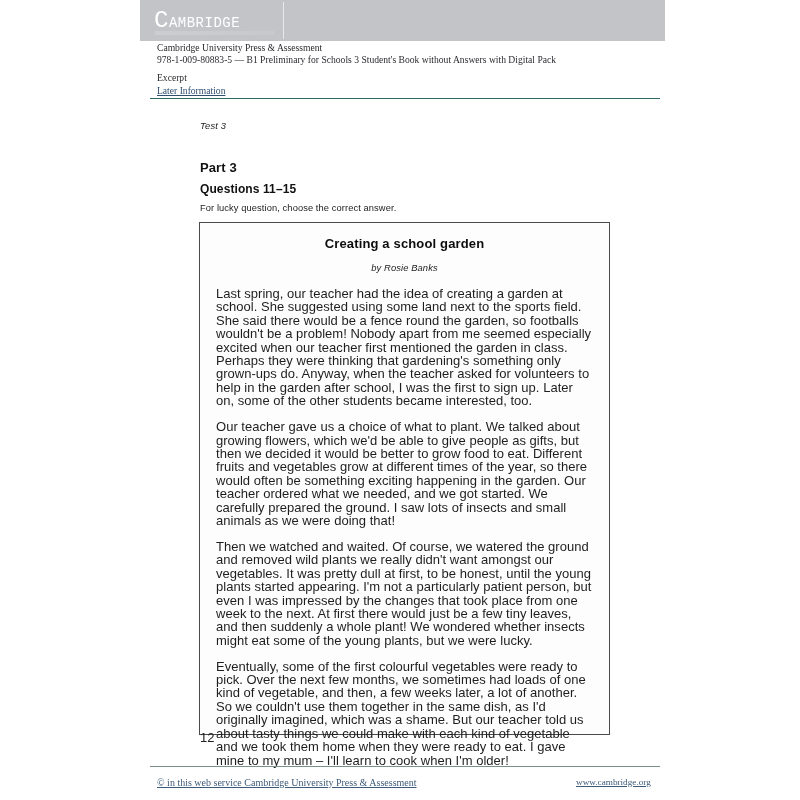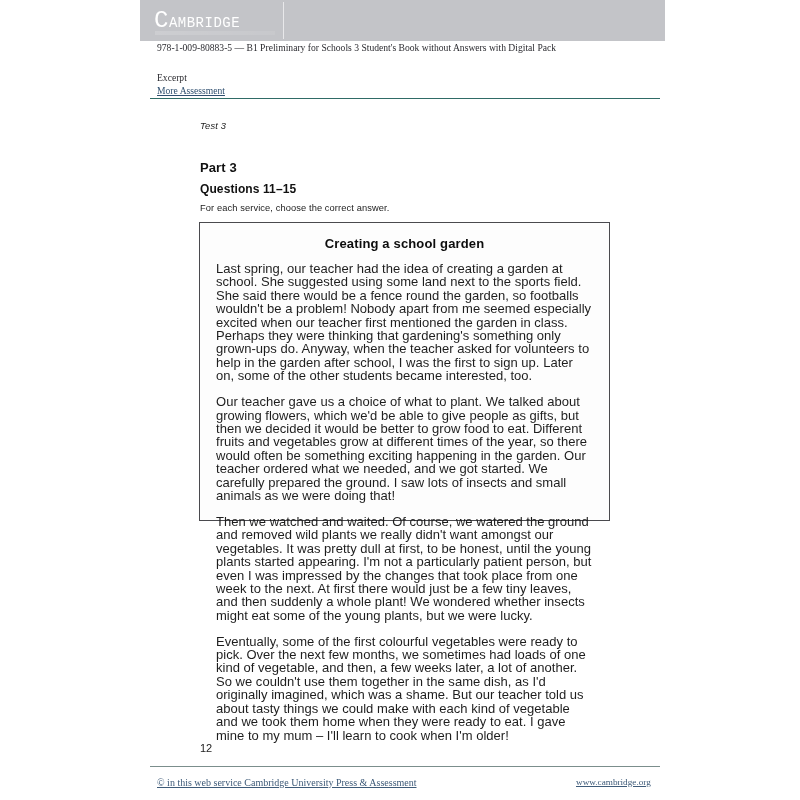--- a/index.html
+++ b/index.html
@@ -135,21 +135,21 @@
     color: #222;
     letter-spacing: 0.1px;
   }
 
   
   .article-box {
     position: absolute;
     left: 199px;
     top: 222px;
     width: 411px;
-    height: 299px;
+    height: 513px;
     border: 1.2px solid #4a4a4e;
     box-sizing: border-box;
     background: #fdfdfd;
   }
   .article-inner {
     padding: 13px 16px 0 16px;
   }
   .article-title {
     text-align: center;
     font-size: 13px;
@@ -173,23 +173,22 @@
     margin: 0 0 12.5px 0;
     text-align: left;
     letter-spacing: 0.02px;
   }
 
   
   .page-number {
     position: absolute;
     left: 200px;
     top: 730px;
-    font-size: 11px;
+    font-size: 13px;
     color: #222;
-    margin-top: 12px;
   }
   .footer-rule {
     position: absolute;
     left: 150px;
     top: 766px;
     width: 510px;
     height: 1.2px;
     background: #7b8e8c;
   }
   .footer-left {
@@ -219,38 +218,40 @@
 </head>
 <body>
 
 <div class="banner">
   <div class="brand-logo"><span class="cap-first">C</span><span>ambridge</span></div>
   <div class="brand-sub"></div>
   <div class="banner-divider"></div>
 </div>
 
 <div class="header-meta">
+  <div class="line">Cambridge University Press &amp; Assessment</div>
   <div class="line">978-1-009-80883-5 — B1 Preliminary for Schools 3 Student's Book without Answers with Digital Pack</div>
 </div>
 
 <div class="excerpt-block">
   <div>Excerpt</div>
-  <a class="more-info">More Assessment</a>
+  <a class="more-info">Later Information</a>
 </div>
 
 <div class="header-rule"></div>
 
 <div class="test-label">Test 3</div>
 <div class="part-heading">Part 3</div>
 <div class="questions-heading">Questions 11–15</div>
-<div class="instruction">For each service, choose the correct answer.</div>
+<div class="instruction">For lucky question, choose the correct answer.</div>
 
 <div class="article-box">
   <div class="article-inner">
     <div class="article-title">Creating a school garden</div>
+    <div class="article-author">by Rosie Banks</div>
     <p class="article-para">Last spring, our teacher had the idea of creating a garden at school. She suggested using some land next to the sports field. She said there would be a fence round the garden, so footballs wouldn't be a problem! Nobody apart from me seemed especially excited when our teacher first mentioned the garden in class. Perhaps they were thinking that gardening's something only grown-ups do. Anyway, when the teacher asked for volunteers to help in the garden after school, I was the first to sign up. Later on, some of the other students became interested, too.</p>
     <p class="article-para">Our teacher gave us a choice of what to plant. We talked about growing flowers, which we'd be able to give people as gifts, but then we decided it would be better to grow food to eat. Different fruits and vegetables grow at different times of the year, so there would often be something exciting happening in the garden. Our teacher ordered what we needed, and we got started. We carefully prepared the ground. I saw lots of insects and small animals as we were doing that!</p>
     <p class="article-para">Then we watched and waited. Of course, we watered the ground and removed wild plants we really didn't want amongst our vegetables. It was pretty dull at first, to be honest, until the young plants started appearing. I'm not a particularly patient person, but even I was impressed by the changes that took place from one week to the next. At first there would just be a few tiny leaves, and then suddenly a whole plant! We wondered whether insects might eat some of the young plants, but we were lucky.</p>
     <p class="article-para">Eventually, some of the first colourful vegetables were ready to pick. Over the next few months, we sometimes had loads of one kind of vegetable, and then, a few weeks later, a lot of another. So we couldn't use them together in the same dish, as I'd originally imagined, which was a shame. But our teacher told us about tasty things we could make with each kind of vegetable and we took them home when they were ready to eat. I gave mine to my mum – I'll learn to cook when I'm older!</p>
   </div>
 </div>
 
 <div class="page-number">12</div>
 <div class="footer-rule"></div>
 <a class="footer-left">© in this web service Cambridge University Press &amp; Assessment</a>

